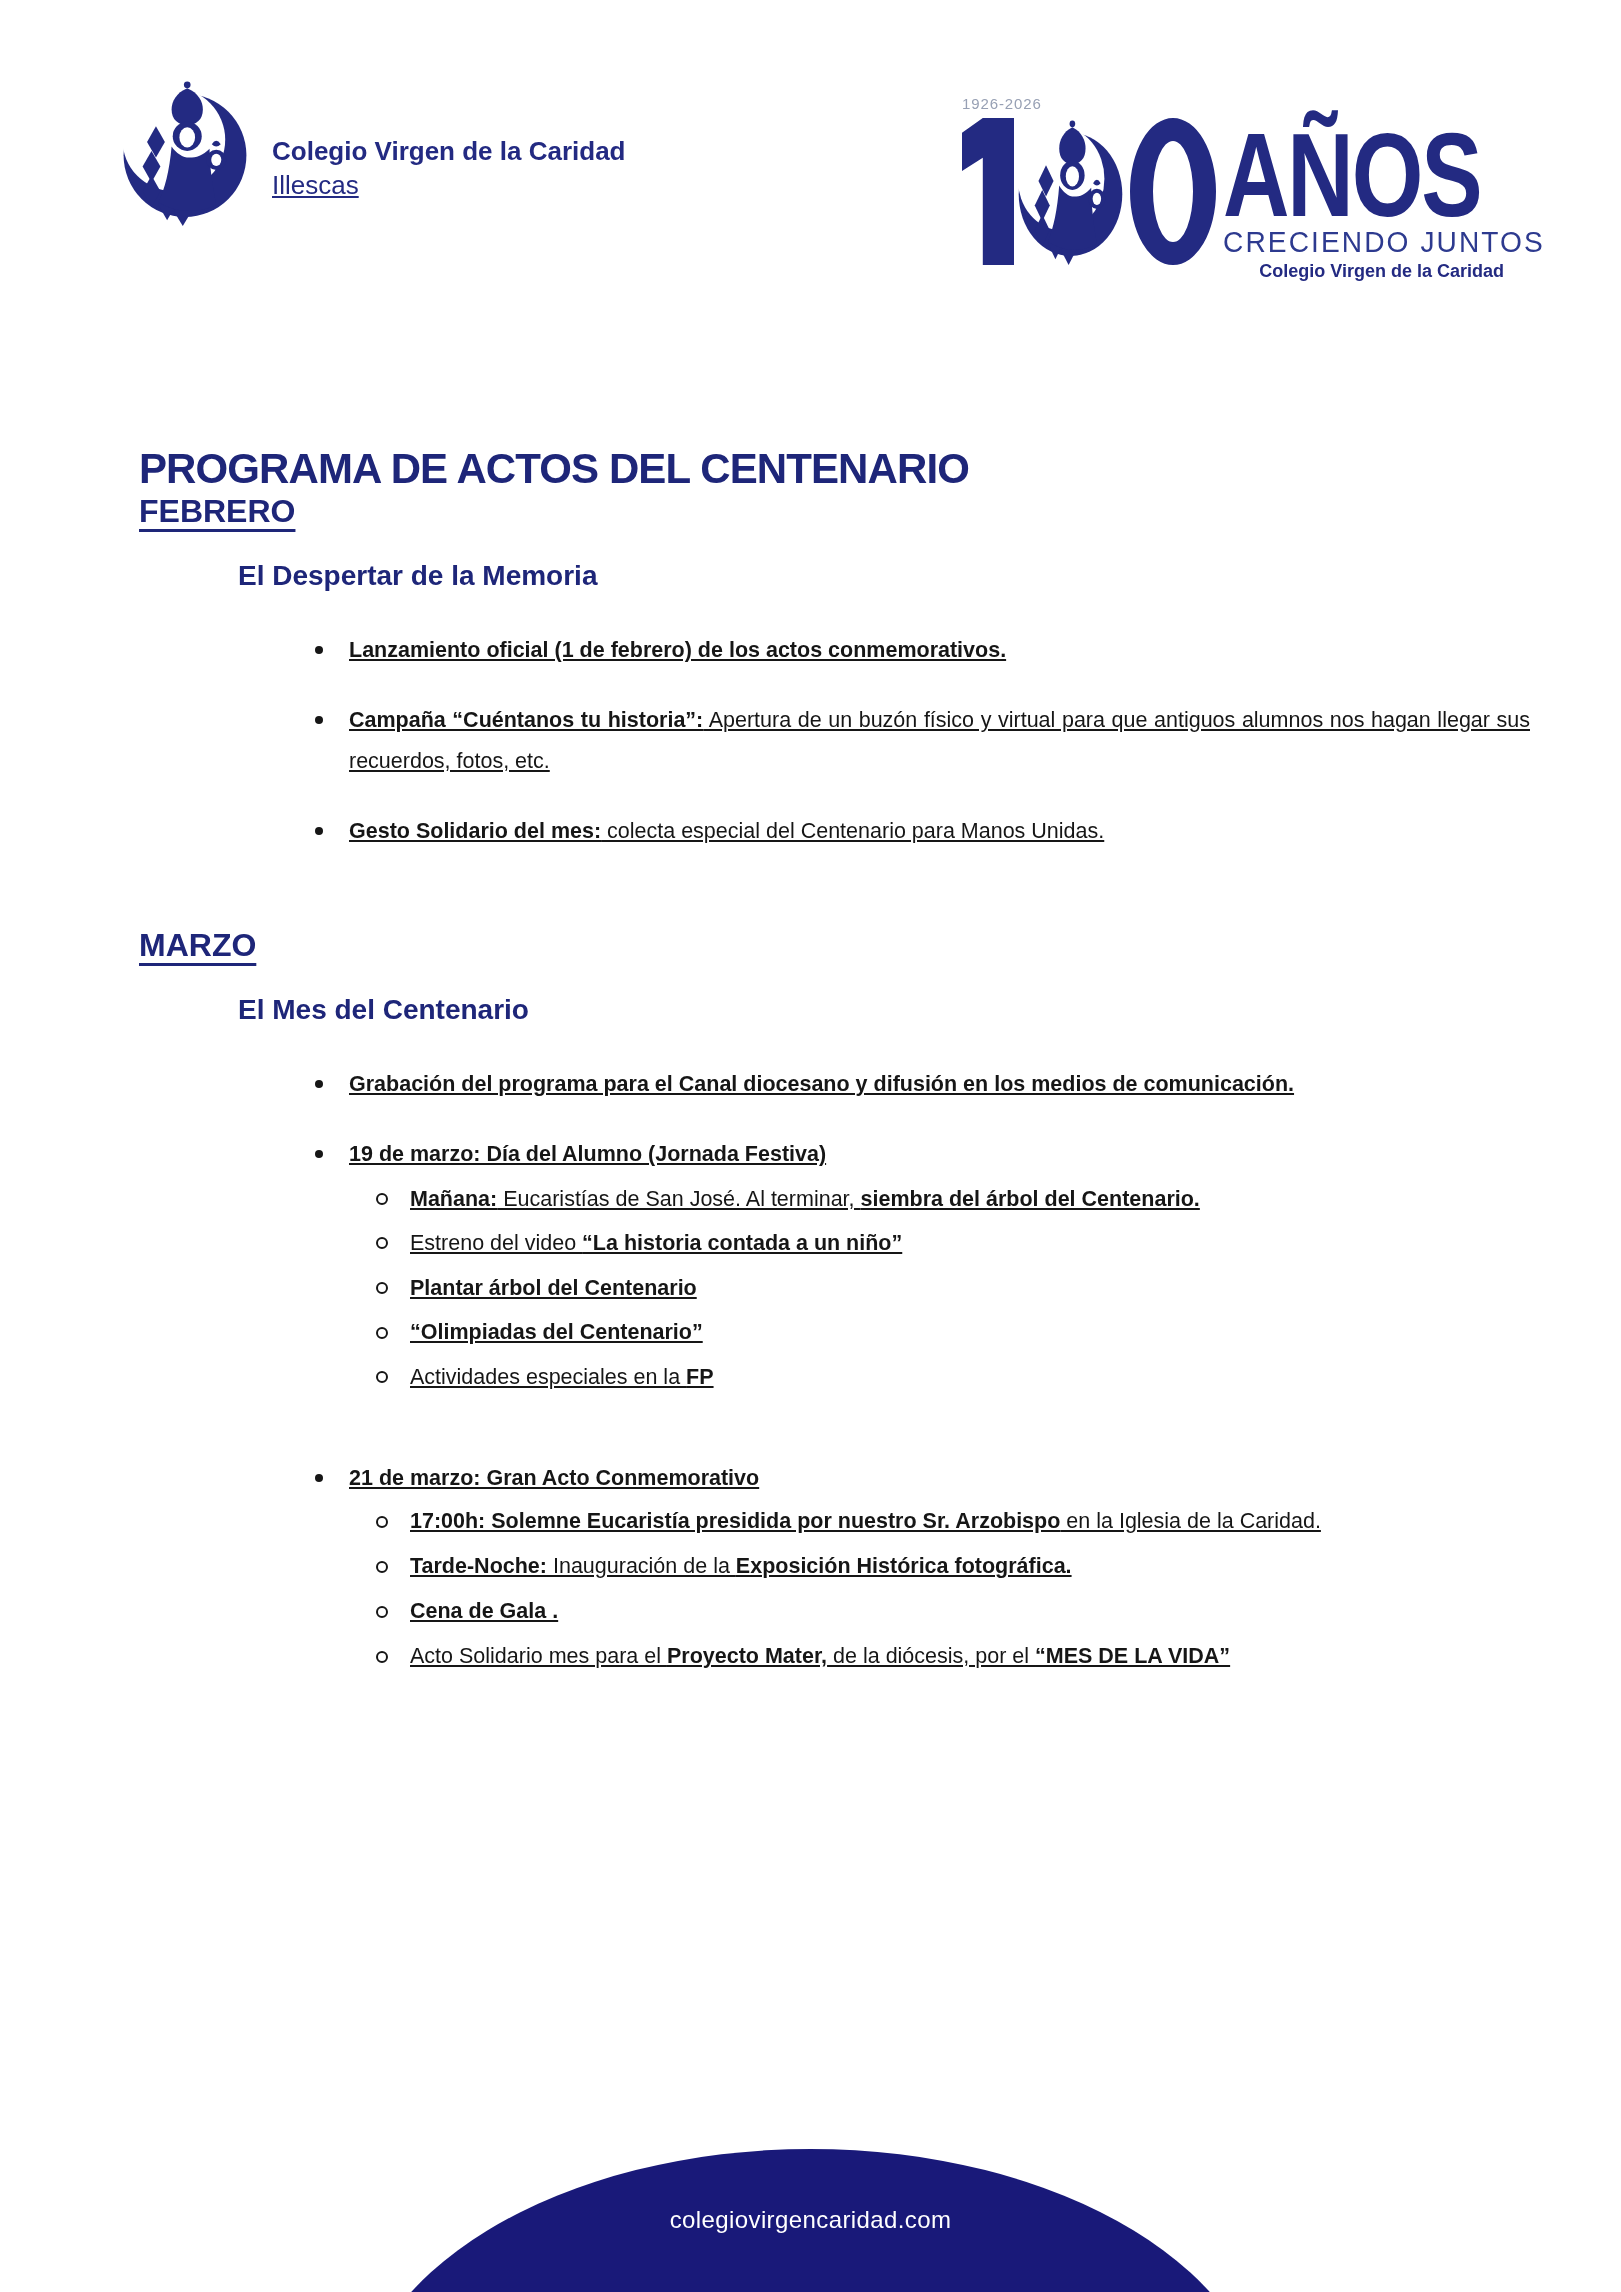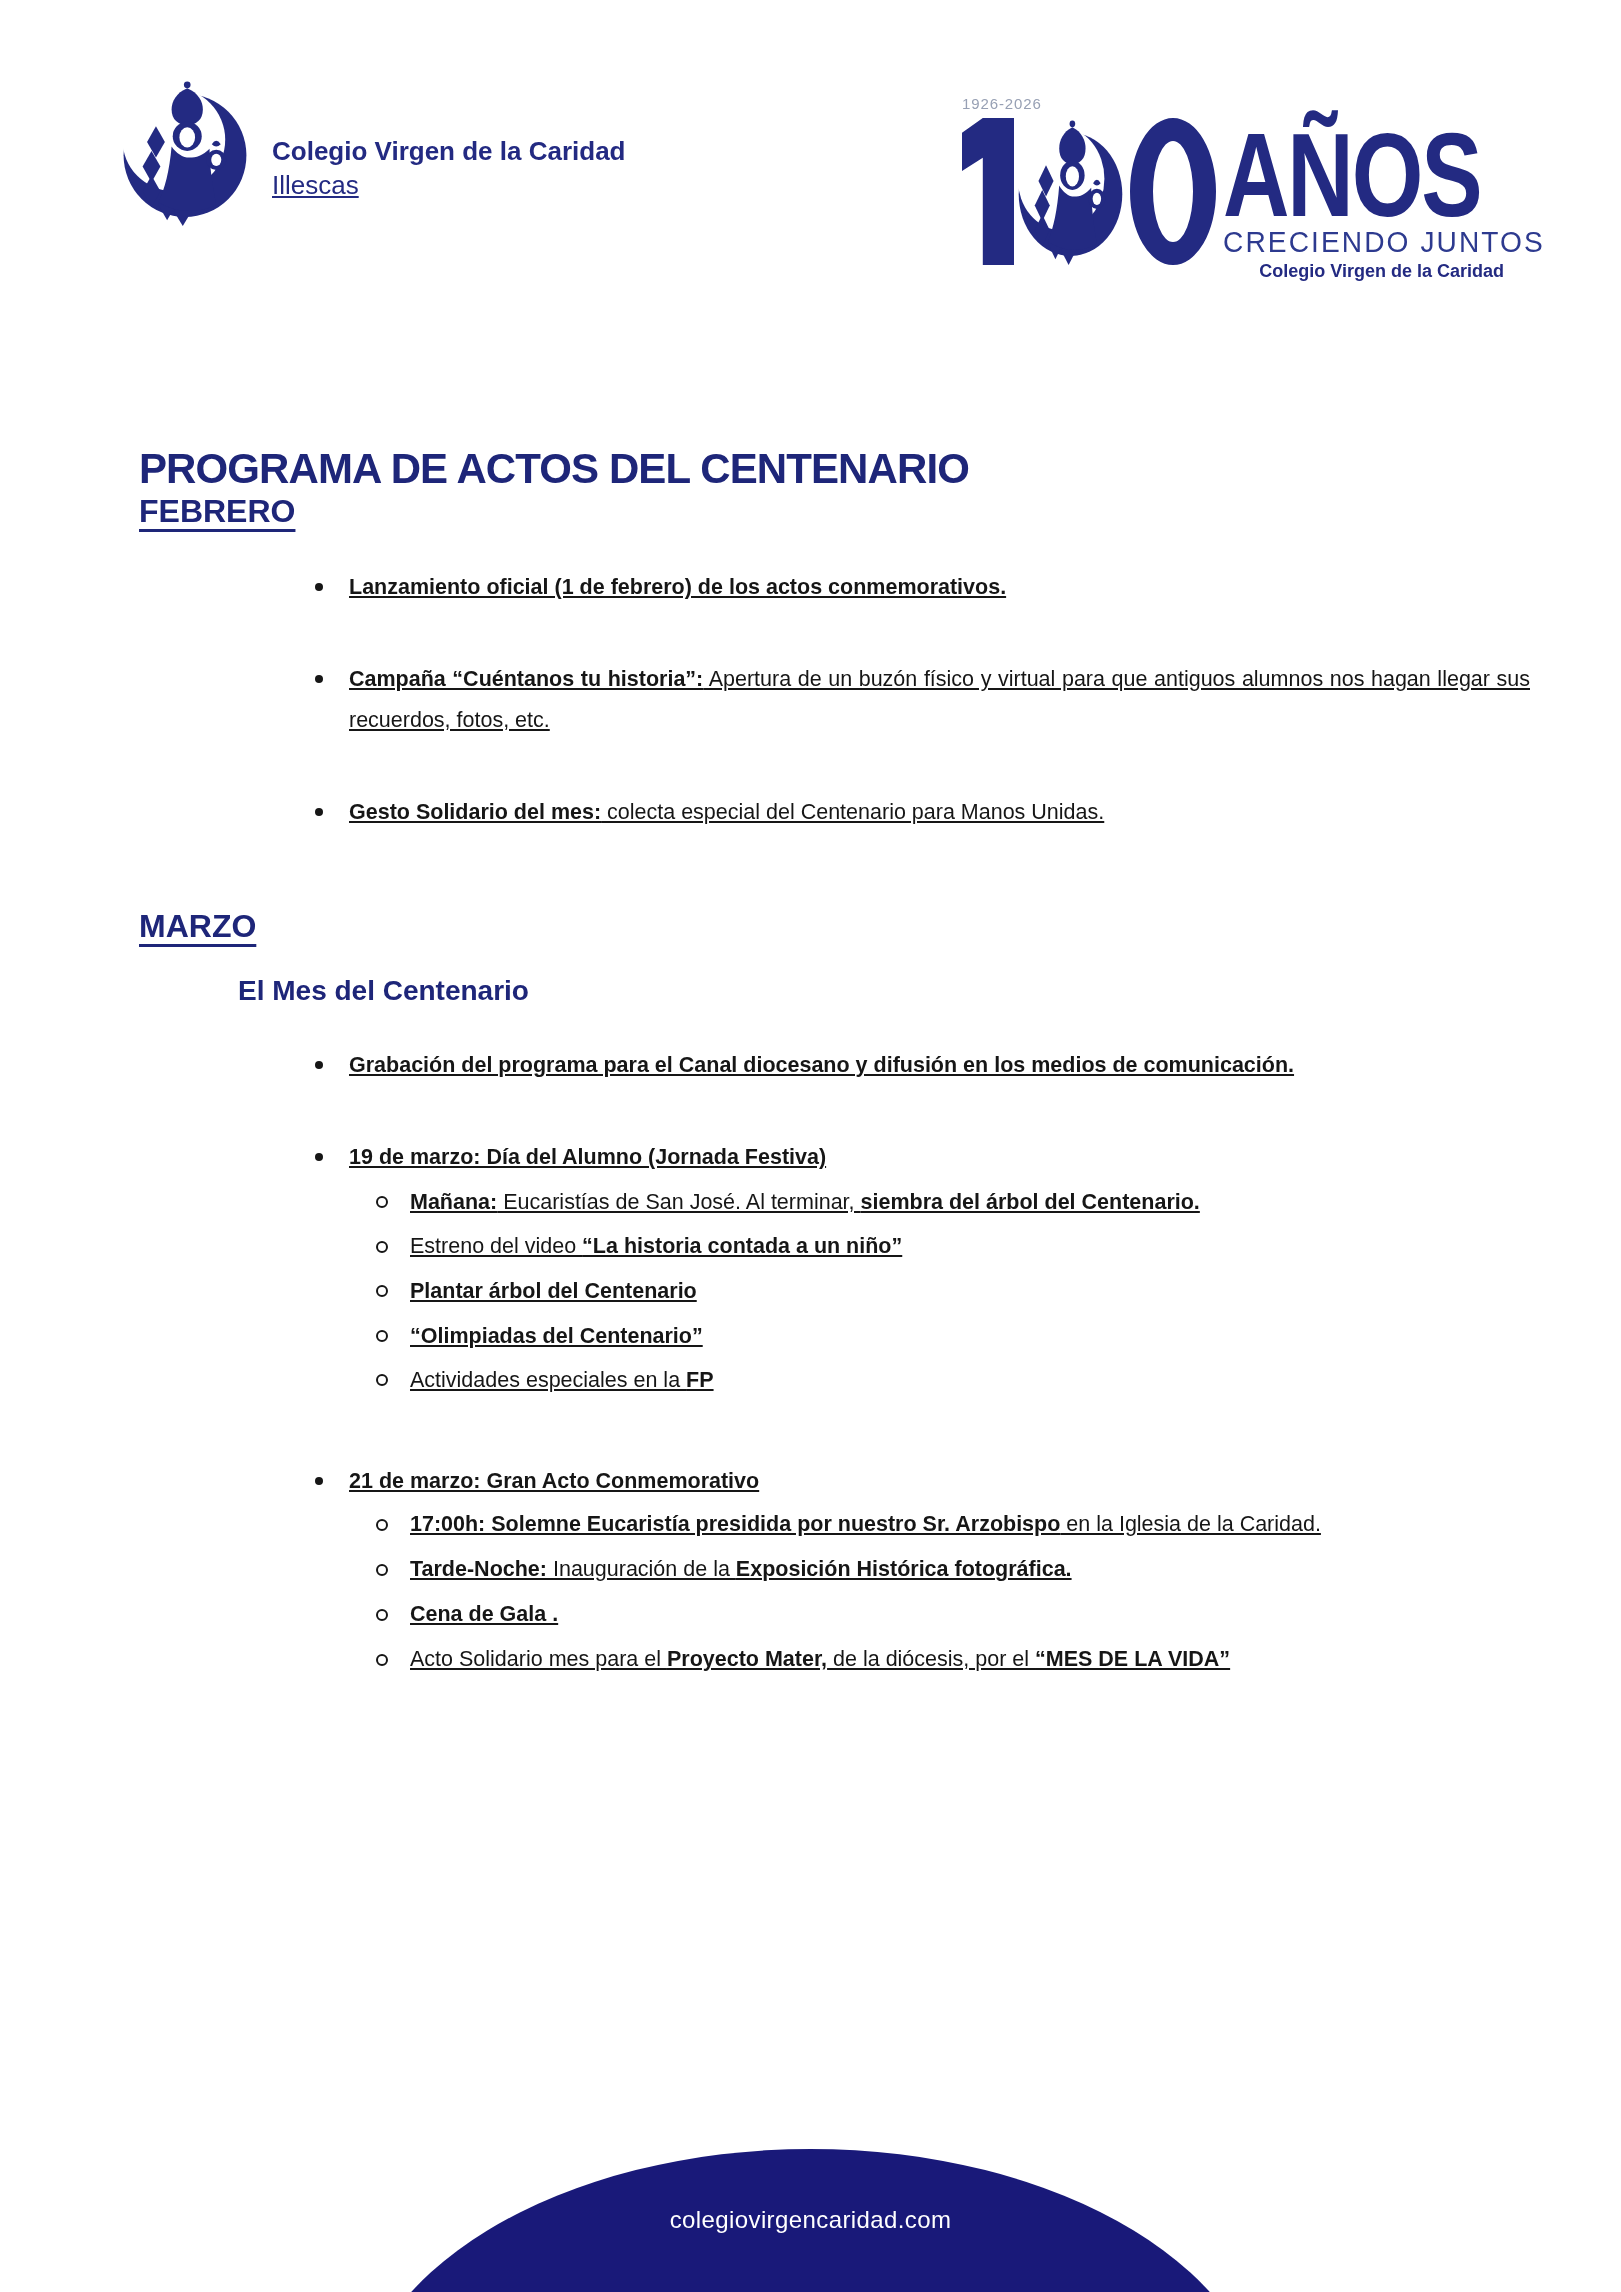--- a/index.html
+++ b/index.html
@@ -43,21 +43,21 @@
   .doc-title{position:absolute;left:139px;top:417px;font-size:42px;font-weight:800;color:var(--heading-navy);letter-spacing:-0.9px;white-space:nowrap;}
 
   
   .program{position:absolute;left:139px;top:494px;width:1391px;}
   .sec + .sec{margin-top:76px;}
   .month{font-size:32px;font-weight:800;color:var(--heading-navy);
     text-decoration:underline;text-decoration-thickness:2.7px;text-underline-offset:7.2px;line-height:1.1;}
   .subtitle{margin-left:99px;margin-top:32px;font-size:28px;font-weight:800;color:var(--heading-navy);line-height:1.1;}
   ul.l1{list-style:none;margin:38px 0 0 0;padding:0;text-decoration:underline;}
   li.item-l1{position:relative;padding-left:210px;font-size:21.5px;line-height:41px;text-align:justify;}
-  li.item-l1 + li.item-l1{margin-top:51px;}
+  li.item-l1 + li.item-l1{margin-top:29px;}
   .sec:nth-of-type(2) ul.l1 > li.item-l1:nth-child(3){margin-top:60px;}
   li.item-l1::before{content:'';position:absolute;left:176px;top:16px;width:8px;height:8px;border-radius:50%;background:var(--body-ink);}
   ul.l2{list-style:none;margin:0;padding:0;}
   li.item-l2{position:relative;padding-left:61px;font-size:21.5px;line-height:41px;text-align:justify;margin-top:3.6px;}
   li.item-l2::before{content:'';position:absolute;left:27px;top:14.3px;width:8px;height:8px;border-radius:50%;
     border:2.2px solid var(--body-ink);background:#fff;}
   ul.l2.wide li.item-l2{line-height:45px;margin-top:0;}
   ul.l2.wide li.item-l2::before{top:17px;}
   .b{font-weight:bold;}
 
@@ -110,20 +110,21 @@
   </div>
   <div class="anos">AÑOS</div>
   <div class="creciendo">CRECIENDO JUNTOS</div>
   <div class="logo-subtext">Colegio Virgen de la Caridad</div>
 
   <h1 class="doc-title">PROGRAMA DE ACTOS DEL CENTENARIO</h1>
 
   <main class="program">
       <section class="sec">
         <div class="month">FEBRERO</div>
+        <div class="subtitle">El Despertar de la Memoria</div>
         <ul class="l1">
           <li class="item-l1"><span class="b">Lanzamiento oficial (1 de febrero) de los actos conmemorativos.</span></li>
           <li class="item-l1"><span class="b">Campaña “Cuéntanos tu historia”:</span><span> Apertura de un buzón físico y virtual para que antiguos alumnos nos hagan llegar sus recuerdos, fotos, etc.</span></li>
           <li class="item-l1"><span class="b">Gesto Solidario del mes:</span><span>  colecta especial del Centenario para Manos Unidas.</span></li>
         </ul>
       </section>
       <section class="sec">
         <div class="month">MARZO</div>
         <div class="subtitle">El Mes del Centenario</div>
         <ul class="l1">

